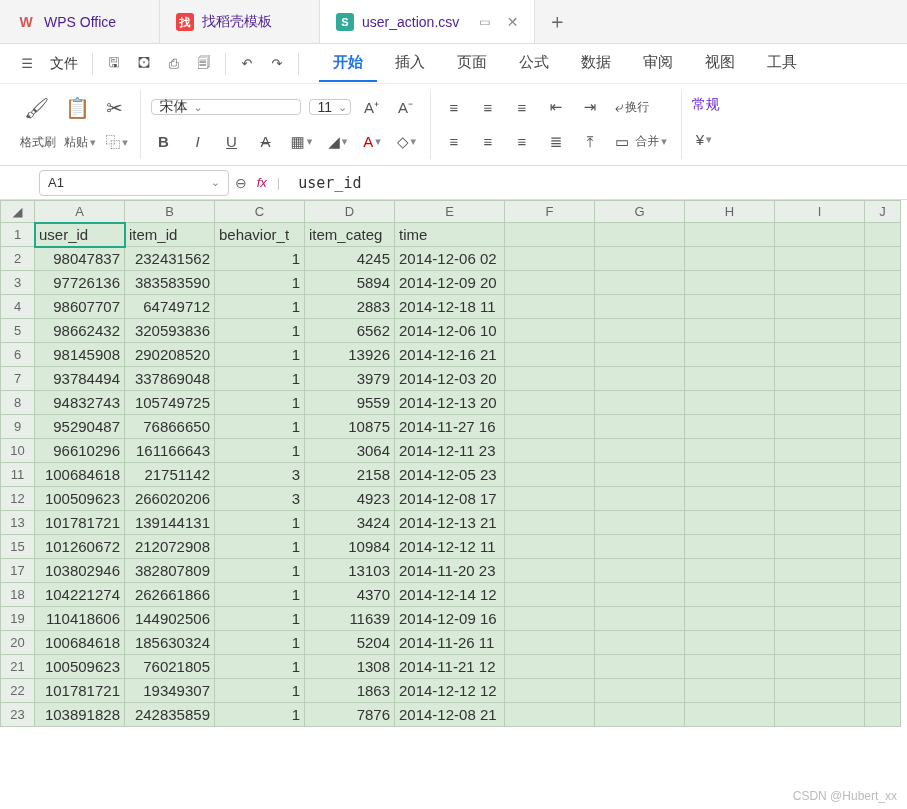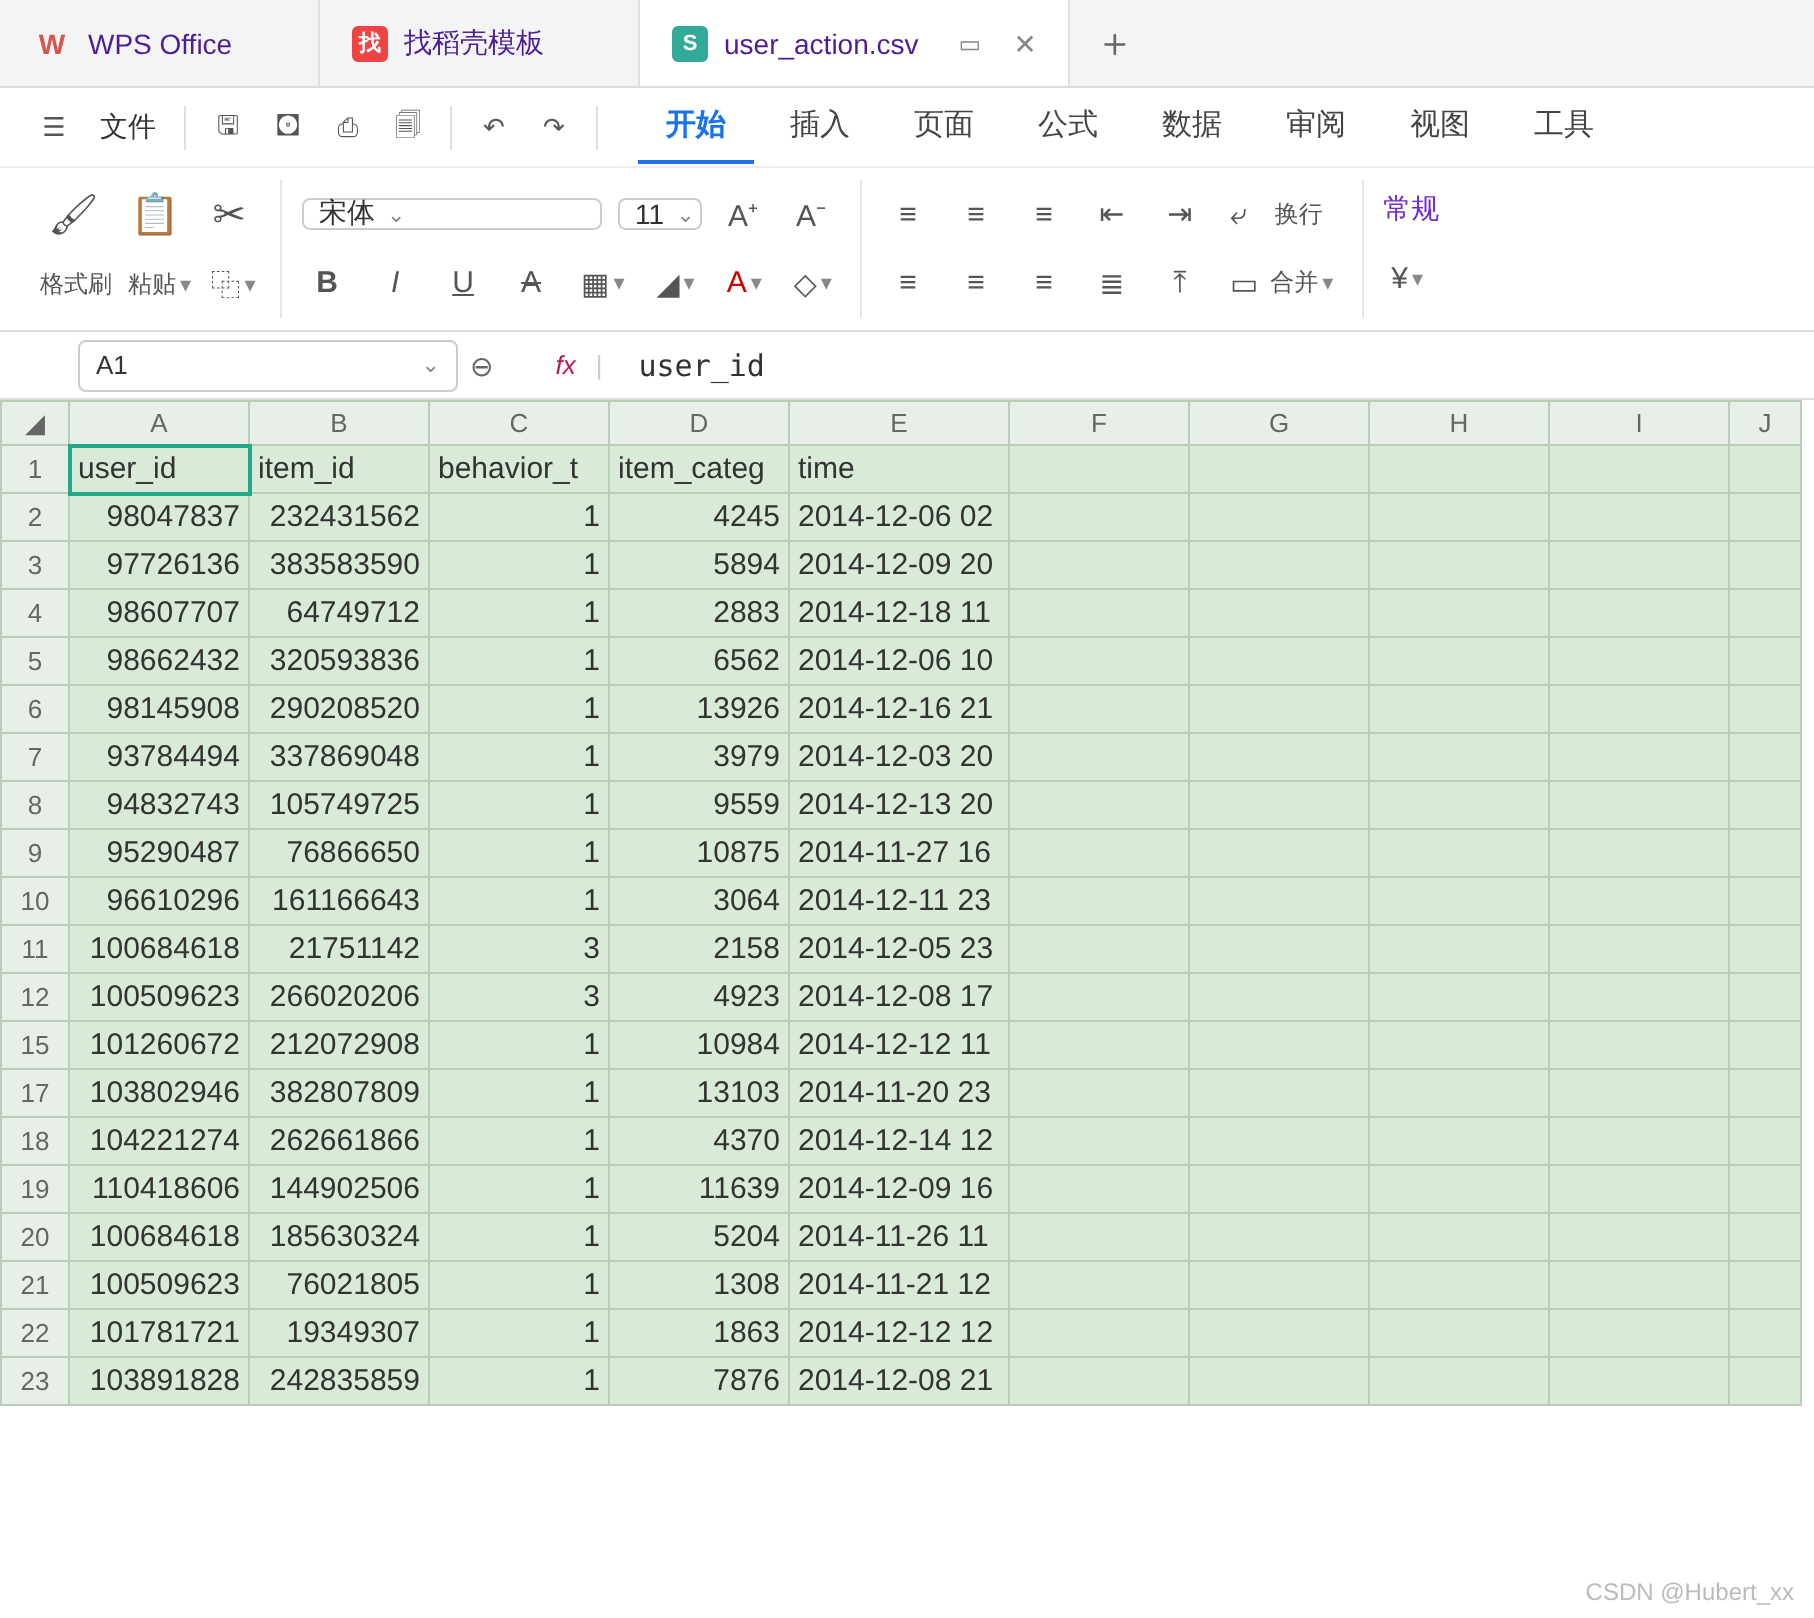--- a/index.html
+++ b/index.html
@@ -41,21 +41,21 @@
   .font-select { height: 16px; border: 1px solid #ccc; border-radius: 4px; display:flex; align-items:center; padding:0 8px; font-size:14px; color:#333; gap:6px; cursor:pointer; background:#fff; }
   .font-name { width: 150px; }
   .font-size { width: 42px; }
   .chev { color:#888; font-size:11px; }
 
   
   .formula-bar { height: 34px; display:flex; align-items:center; border-bottom: 1px solid #ddd; padding: 0 6px; gap:6px; }
   .name-box { width: 190px; height: 26px; border:1px solid #ccc; border-radius:4px; display:flex; align-items:center; justify-content:space-between; padding:0 8px; font-size:13px; color:#333; background:#fff;margin-left:33px; }
   .fx-area { display:flex; align-items:center; gap:10px; font-family: Consolas, monospace; }
   .fx-btn { font-size:14px; color:#666; cursor:pointer; }
-  .fx-label { font-style: italic; color:#be185d;margin-left:21px; }
+  .fx-label { font-style: italic; color:#be185d; }
   .fx-input { font-family: Consolas, monospace; font-size:15px; color:#333; padding-left:8px; }
 
   
   .sheet-wrap { position: relative; height: calc(809px - 44px - 40px - 82px - 34px); overflow:hidden; }
   table.sheet { border-collapse: collapse; table-layout: fixed; font-family: Consolas, "Courier New", monospace; font-size: 15px; }
   .sheet th, .sheet td { border: 1px solid #b9cdb9; height: 24px; overflow:hidden; white-space:nowrap; text-overflow: clip; }
   .sheet thead th { background:#e8efe8; color:#666; font-weight: normal; text-align:center; height: 22px; font-family: "Microsoft YaHei", sans-serif; font-size:13px; }
   .sheet tbody th { background:#e8efe8; color:#666; font-weight: normal; text-align:center; width:34px; font-family: "Microsoft YaHei", sans-serif; font-size:13px; }
   .corner { background:#e8efe8; width:34px; }
   .sheet tbody td { background:#d9ead9; padding: 0 4px; }
@@ -159,21 +159,21 @@
     </div>
   </div>
 
   <div class="tool-group">
     <div class="tg-row">
       <span class="tool-btn">≡</span>
       <span class="tool-btn">≡</span>
       <span class="tool-btn">≡</span>
       <span class="tool-btn">⇤</span>
       <span class="tool-btn">⇥</span>
-      <span class="tool-btn wide">⤶<span style="font-size:12px;margin-left:12px">换行</span></span>
+      <span class="tool-btn wide">⤶<span style="font-size:12px;margin-left:0">换行</span></span>
     </div>
     <div class="tg-row">
       <span class="tool-btn">≡</span>
       <span class="tool-btn">≡</span>
       <span class="tool-btn">≡</span>
       <span class="tool-btn">≣</span>
       <span class="tool-btn">⤒</span>
       <span class="tool-btn wide">▭<span style="font-size:12px;margin-left:4px">合并</span><span class="chev">▾</span></span>
     </div>
   </div>
@@ -385,20 +385,33 @@
           <td class="td-num">3</td>
           <td class="td-num">4923</td>
           <td class="td-text">2014-12-08 17</td>
           <td></td>
           <td></td>
           <td></td>
           <td></td>
           <td></td>
         </tr>
         <tr>
+          <th>13</th>
+          <td class="td-num">101781721</td>
+          <td class="td-num">139144131</td>
+          <td class="td-num">1</td>
+          <td class="td-num">3424</td>
+          <td class="td-text">2014-12-13 21</td>
+          <td></td>
+          <td></td>
+          <td></td>
+          <td></td>
+          <td></td>
+        </tr>
+        <tr>
           <th>15</th>
           <td class="td-num">101260672</td>
           <td class="td-num">212072908</td>
           <td class="td-num">1</td>
           <td class="td-num">10984</td>
           <td class="td-text">2014-12-12 11</td>
           <td></td>
           <td></td>
           <td></td>
           <td></td>

